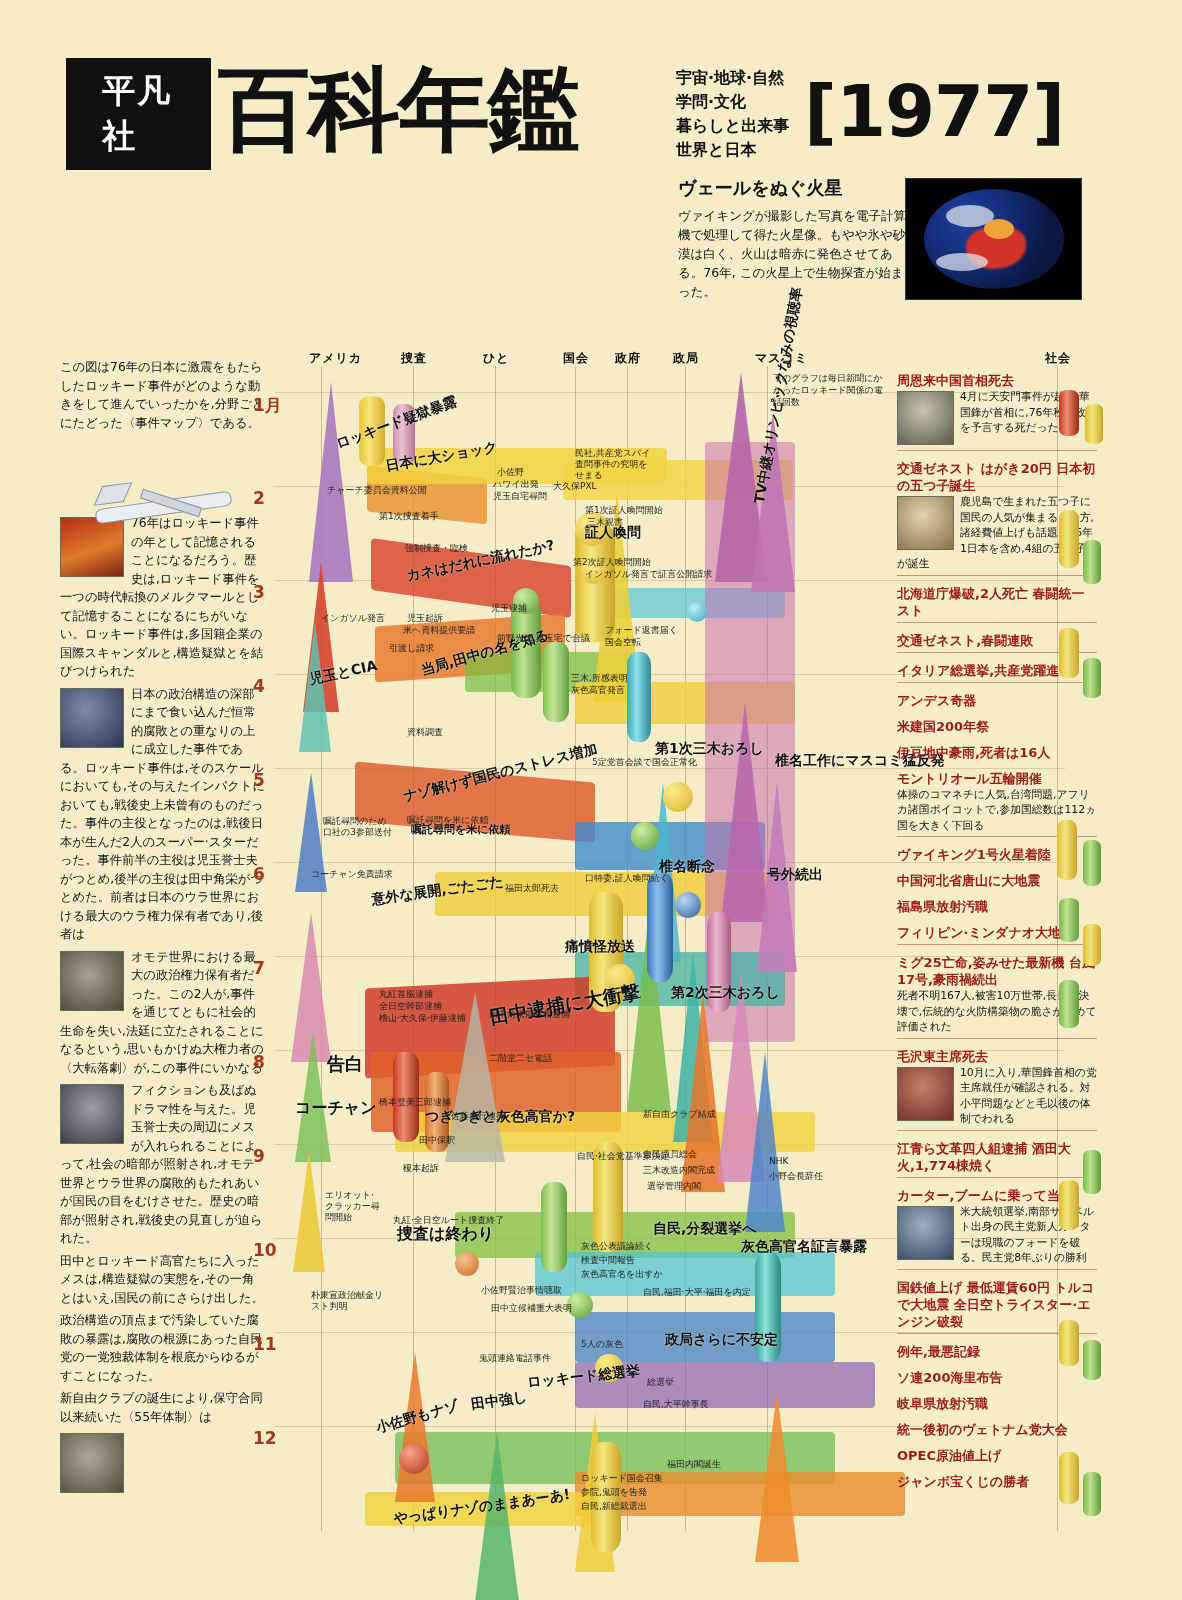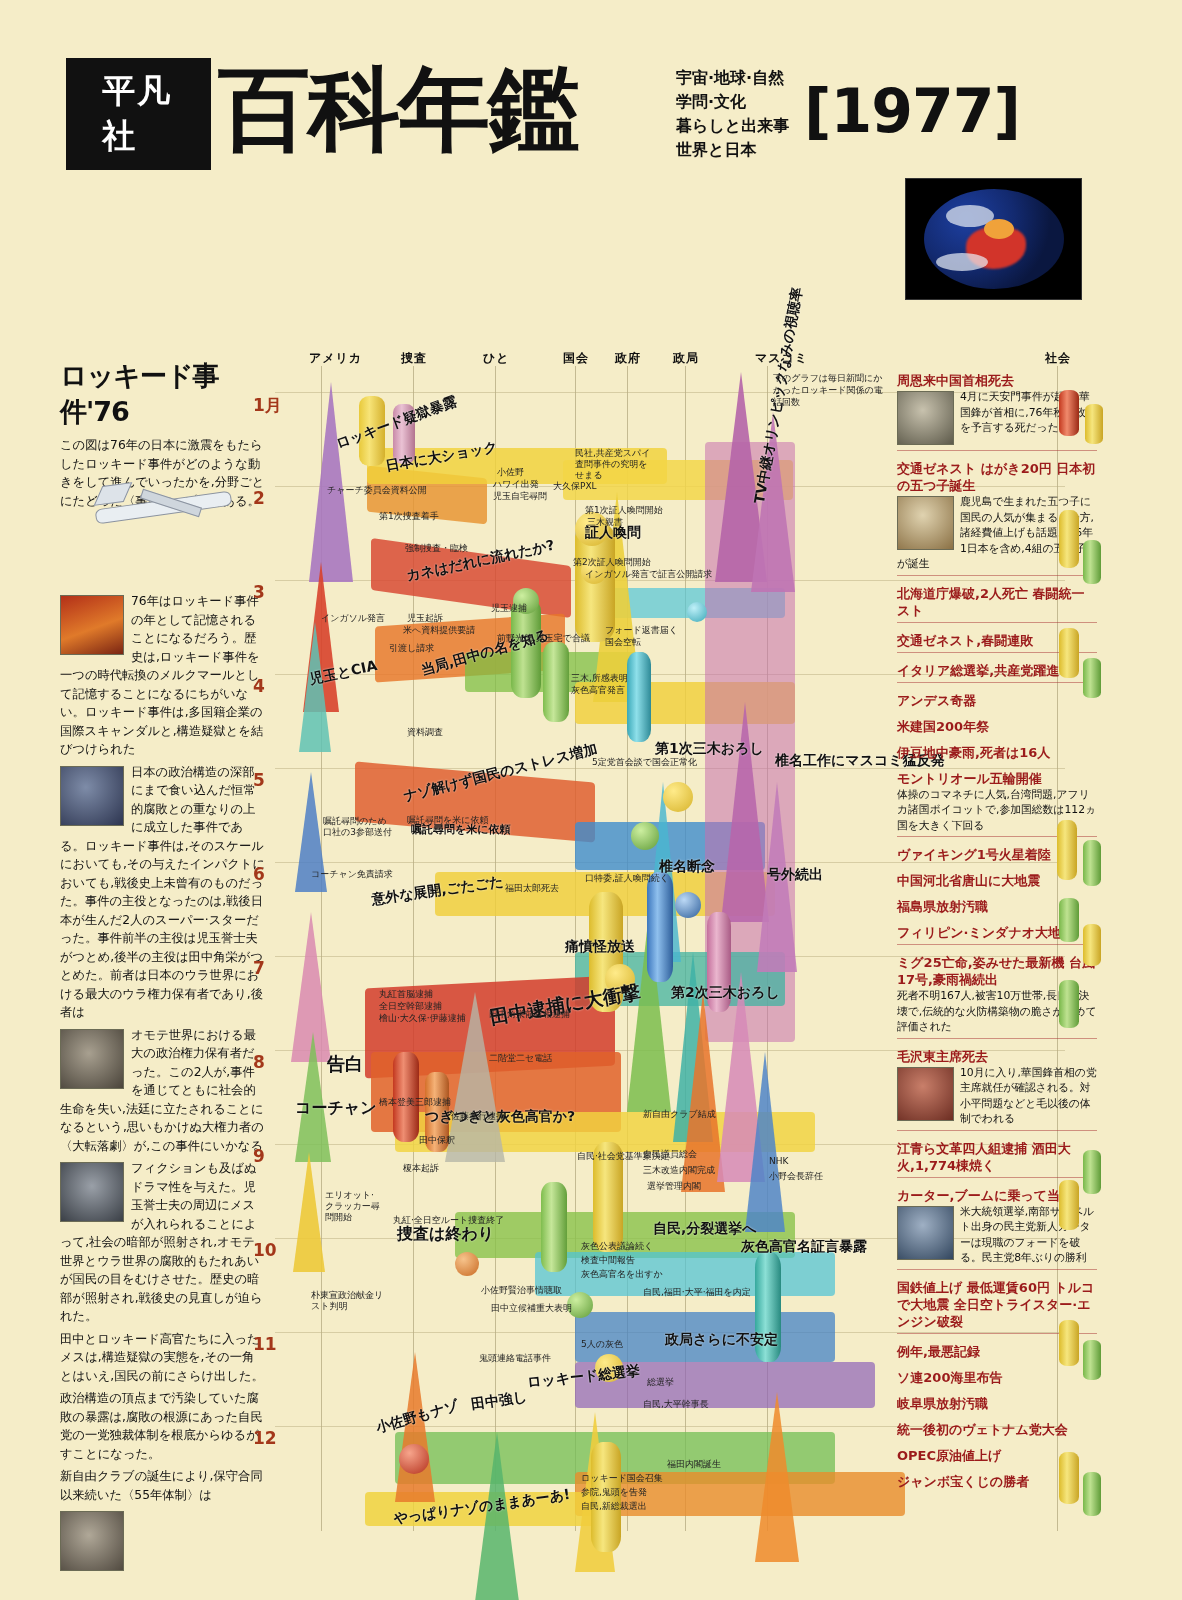--- a/index.html
+++ b/index.html
@@ -26,21 +26,21 @@
     position:absolute;left:152px;top:-4px;
     font-size:92px;font-weight:bold;color:#111;letter-spacing:-2px;
     line-height:112px;
     font-family:"DejaVu Sans","Liberation Sans",sans-serif;
   }
   .subject-lines{
     position:absolute;left:610px;top:8px;font-size:16px;color:#111;line-height:24px;font-weight:bold;
   }
   .year-box{
     position:absolute;left:738px;top:-2px;
-    font-size:60px;font-weight:bold;color:#111;letter-spacing:-1px;line-height:110px;
+    font-size:72px;font-weight:bold;color:#111;letter-spacing:-1px;line-height:110px;
   }
   .mars-block{position:absolute;left:678px;top:176px;width:230px;}
   .mars-title{font-size:18px;font-weight:bold;color:#111;margin-bottom:6px;}
   .mars-text{font-size:12.5px;color:#111;line-height:19px;}
   .mars-img{
     position:absolute;left:905px;top:178px;width:175px;height:120px;
     background:#000;border:1px solid #333;overflow:hidden;
   }
   .mars-img .globe{
     position:absolute;left:18px;top:10px;width:140px;height:100px;border-radius:50%;
@@ -121,30 +121,33 @@
     <div class="big-title">百科年鑑</div>
     <div class="subject-lines">
       <div>宇宙·地球·自然</div>
       <div>学問·文化</div>
       <div>暮らしと出来事</div>
       <div>世界と日本</div>
     </div>
     <div class="year-box">[1977]</div>
   </div>
 
+  <div class="mars-block">
+    <div class="mars-title">ヴェールをぬぐ火星</div>
+    <div class="mars-text">ヴァイキングが撮影した写真を電子計算機で処理して得た火星像。もやや氷や砂漠は白く、火山は暗赤に発色させてある。76年, この火星上で生物探査が始まった。</div>
+  </div>
   <div class="mars-img">
     <div class="globe"></div>
     <div class="blob3"></div>
       <div class="blob1"></div>
       <div class="blob2"></div>
       <div class="blob4"></div>
   </div>
 
   <div class="left-col">
-    <div class="lc-title">ロッキード事件'76</div>
     <div class="lc-p">この図は76年の日本に激震をもたらしたロッキード事件がどのような動きをして進んでいったかを,分野ごとにたどった〈事件マップ〉である。</div>
     <div style="height:78px"></div>
     <div class="lc-photo ph-a"></div>
     <div class="lc-p">76年はロッキード事件の年として記憶されることになるだろう。歴史は,ロッキード事件を一つの時代転換のメルクマールとして記憶することになるにちがいない。ロッキード事件は,多国籍企業の国際スキャンダルと,構造疑獄とを結びつけられた</div>
     <div class="clear"></div>
     <div class="lc-photo ph-b"></div>
     <div class="lc-p">日本の政治構造の深部にまで食い込んだ恒常的腐敗との重なりの上に成立した事件である。ロッキード事件は,そのスケールにおいても,その与えたインパクトにおいても,戦後史上未曾有のものだった。事件の主役となったのは,戦後日本が生んだ2人のスーパー·スターだった。事件前半の主役は児玉誉士夫がつとめ,後半の主役は田中角栄がつとめた。前者は日本のウラ世界における最大のウラ権力保有者であり,後者は</div>
     <div class="clear"></div>
     <div class="lc-photo ph-c"></div>
     <div class="lc-p">オモテ世界における最大の政治権力保有者だった。この2人が,事件を通じてともに社会的生命を失い,法廷に立たされることになるという,思いもかけぬ大権力者の〈大転落劇〉が,この事件にいかなる</div>

